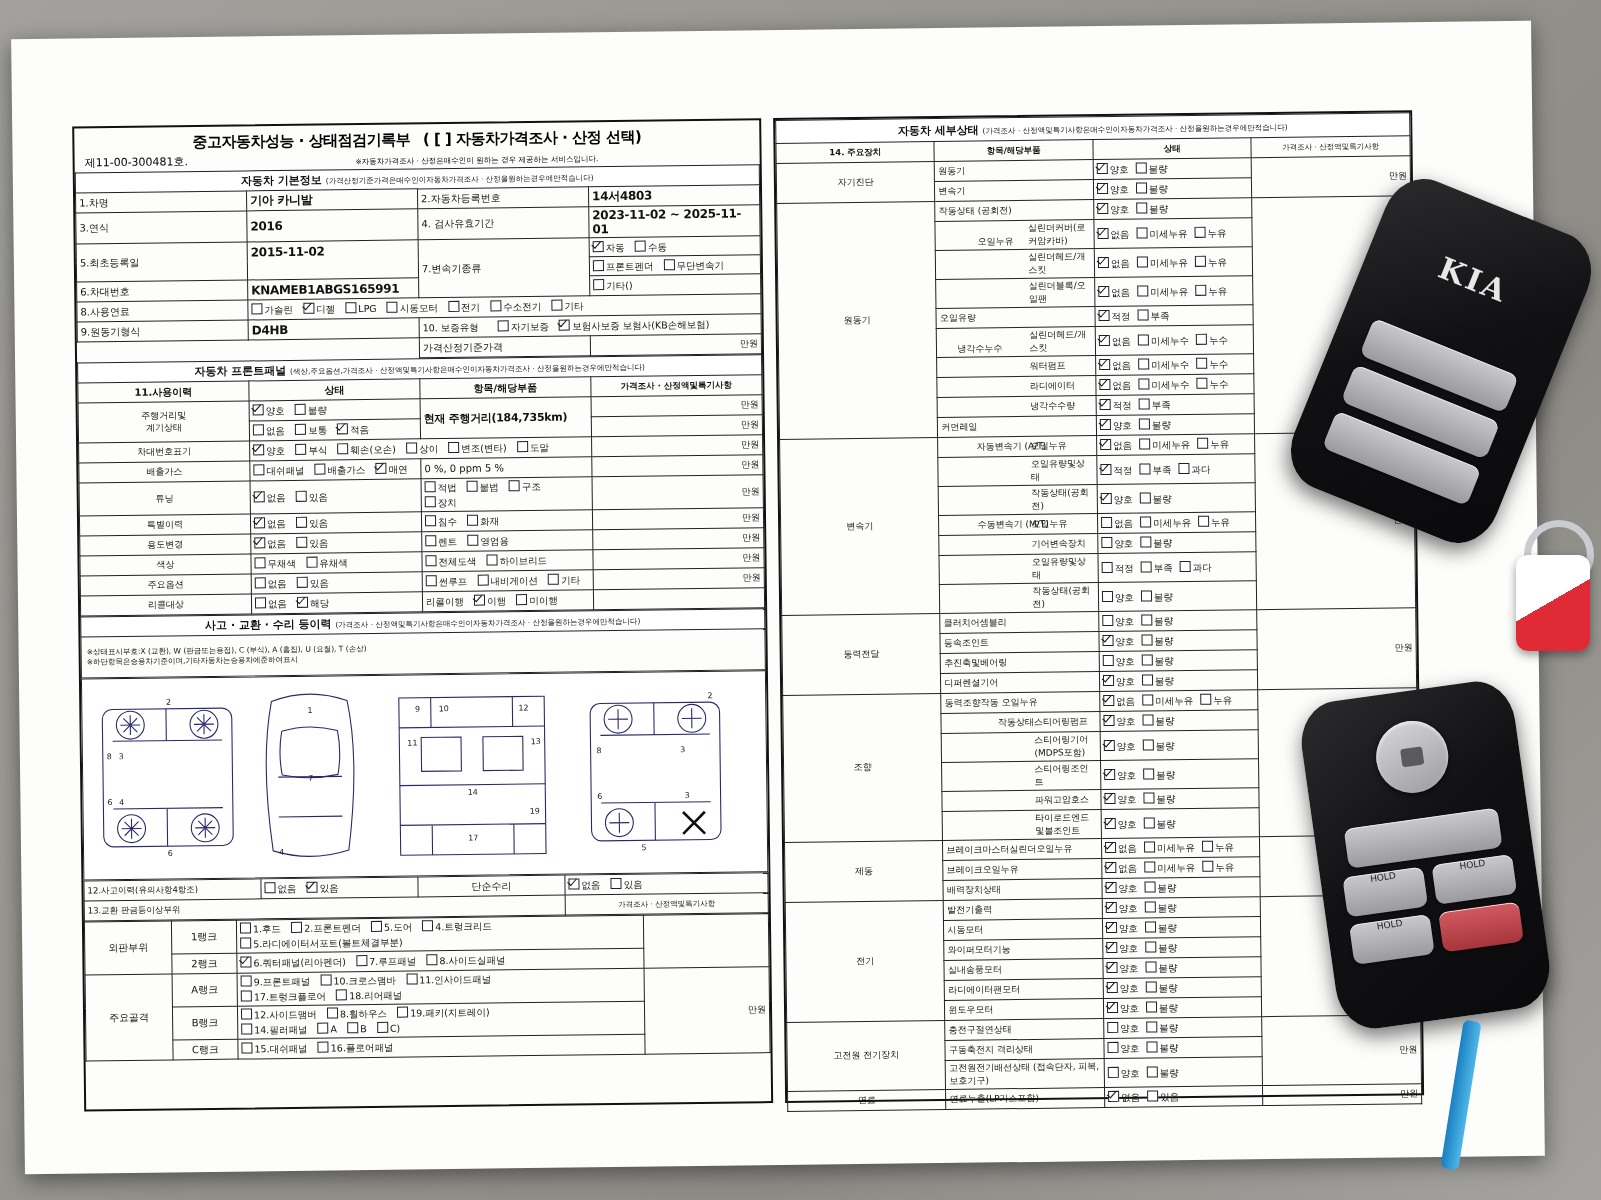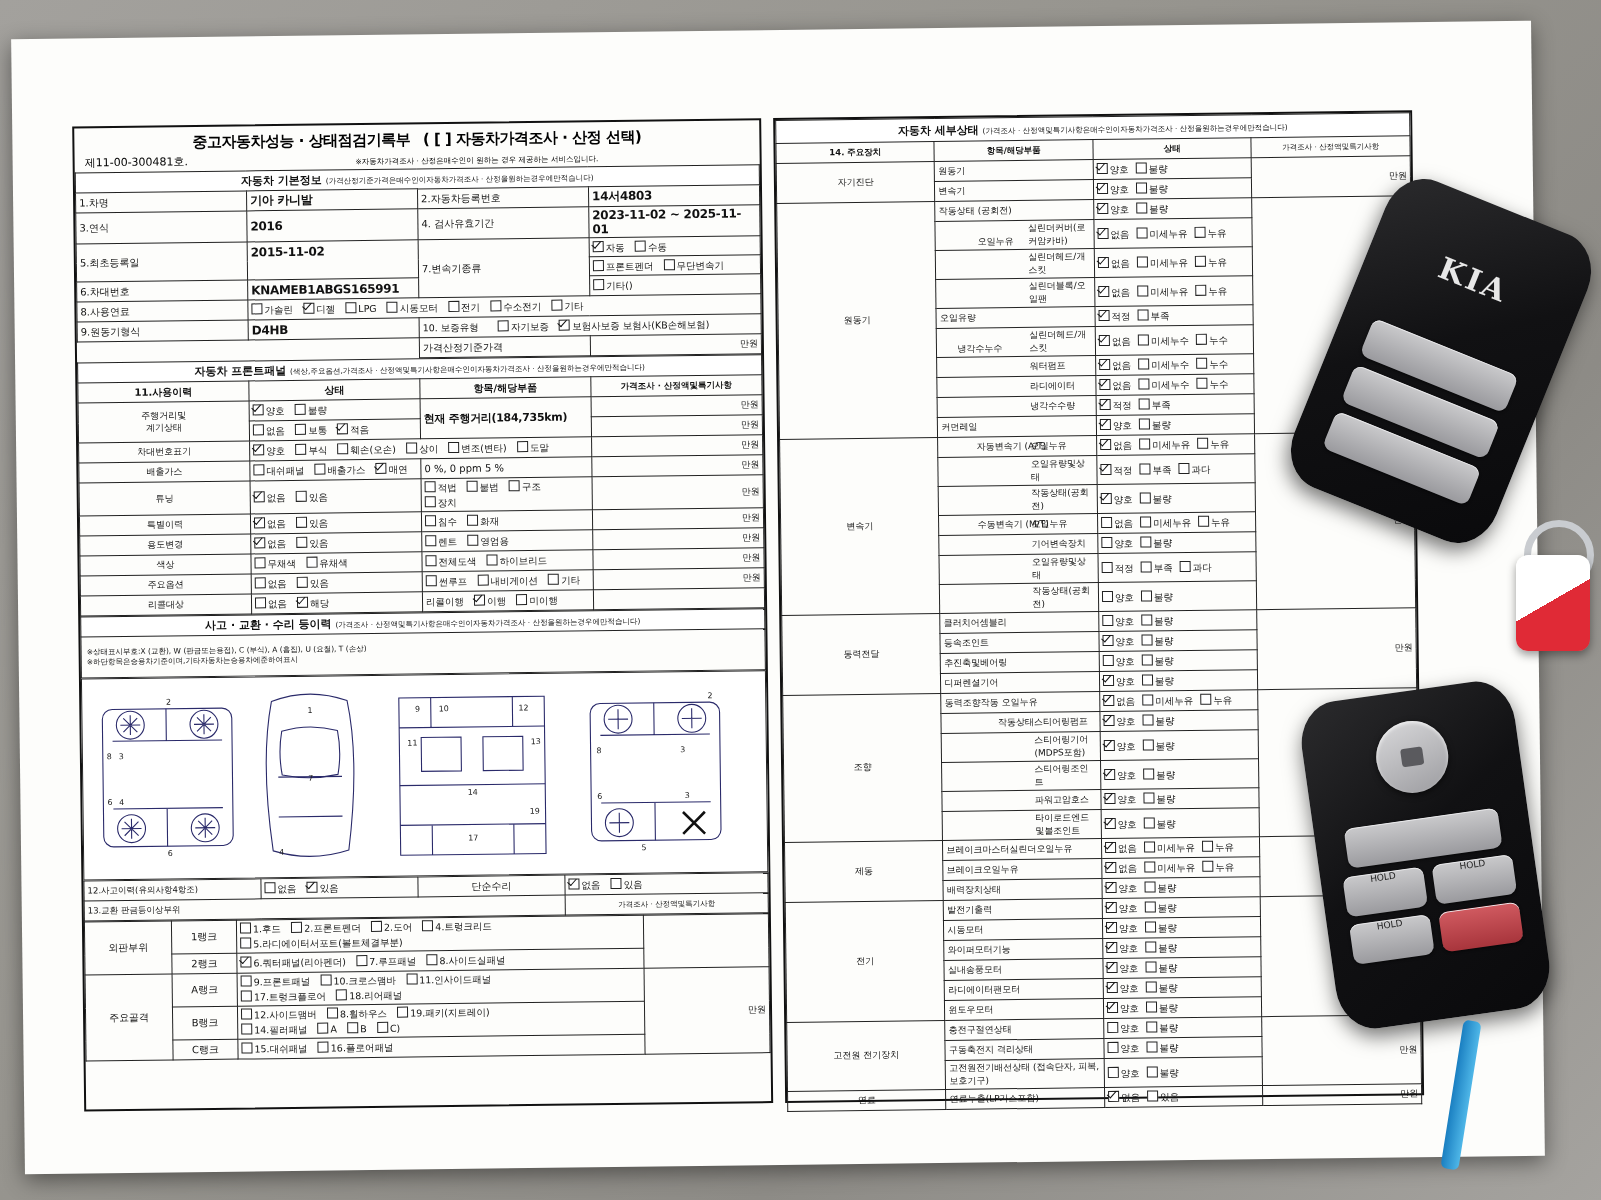--- a/index.html
+++ b/index.html
@@ -399,21 +399,21 @@
 
       <table>
         <tbody>
             <tr>
           <td rowspan="2" class="ctr" style="width:80px">외판부위</td>
           <td class="ctr" style="width:58px">1랭크</td>
           <td style="height:30px">
             <div>
               <span class="opt"><span class="cb"></span><span>1.후드</span></span>
               <span class="opt"><span class="cb"></span><span>2.프론트펜더</span></span>
-              <span class="opt"><span class="cb"></span><span>2.도어</span></span>
+              <span class="opt"><span class="cb"></span><span>5.도어</span></span>
               <span class="opt"><span class="cb"></span><span>4.트렁크리드</span></span>
             </div>
             <div>
               <span class="opt"><span class="cb"></span><span>5.라디에이터서포트(볼트체결부분)</span></span>
             </div>
           </td>
           <td rowspan="2" style="width:118px"></td>
         </tr>
         <tr>
           <td class="ctr">2랭크</td>

